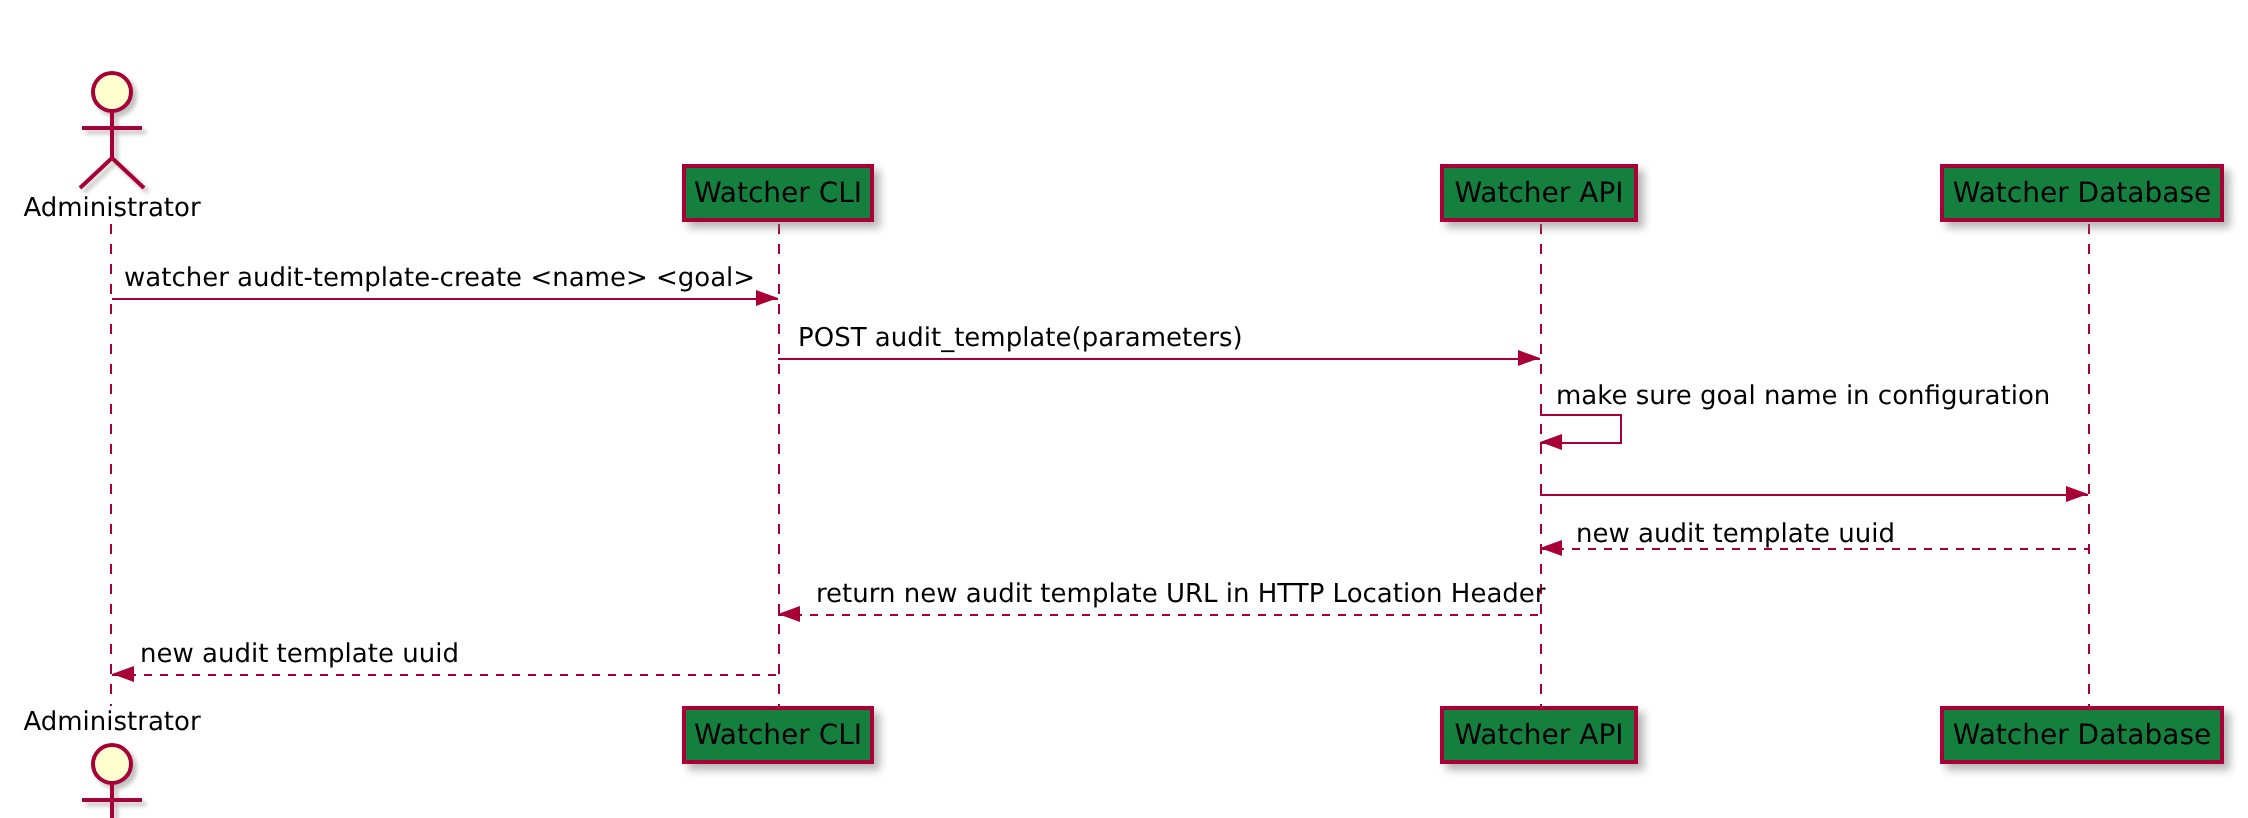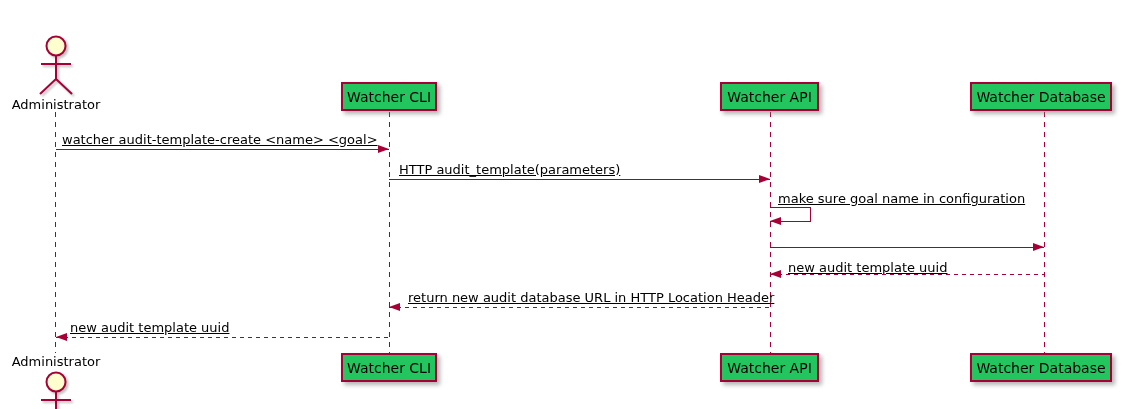--- a/index.html
+++ b/index.html
@@ -21,21 +21,21 @@
     position: absolute;
     width: 110px;
     text-align: center;
     font-size: 13px;
     color: #000000;
   }
   
   .participant {
     position: absolute;
     height: 29px;
-    background: #22c55e;
+    background: #15803d;
     border: 2px solid #A80036;
     display: flex;
     align-items: center;
     justify-content: center;
     font-size: 14px;
     color: #000000;
     filter: drop-shadow(3px 3px 2px rgba(120,120,120,0.55));
   }
   
   .lifeline {
@@ -54,21 +54,20 @@
   .msg-line-dashed {
     position: absolute;
     height: 1px;
     background: repeating-linear-gradient(to right, #A80036 0 4px, transparent 4px 8px);
   }
   .msg-label {
     position: absolute;
     font-size: 13px;
     color: #000000;
     white-space: nowrap;
-    text-decoration: underline;
   }
   .arrow-right {
     position: absolute;
     width: 0; height: 0;
     border-top: 4.5px solid transparent;
     border-bottom: 4.5px solid transparent;
     border-left: 11px solid #A80036;
   }
   .arrow-left {
     position: absolute;
@@ -108,36 +107,36 @@
   <div class="lifeline" style="left:1044px;"></div>
 
   <div class="participant" style="left:341px; top:50px; width:96px;">Watcher CLI</div>
   <div class="participant" style="left:720px; top:50px; width:99px;">Watcher API</div>
   <div class="participant" style="left:970px; top:50px; width:142px;">Watcher Database</div>
 
   <div class="msg-label" style="left:62px; top:100px;">watcher audit-template-create &lt;name&gt; &lt;goal&gt;</div>
   <div class="msg-line-solid" style="left:56px; top:117px; width:333px;"></div>
   <div class="arrow-right" style="left:378px; top:113px;"></div>
 
-  <div class="msg-label" style="left:399px; top:130px;">HTTP audit_template(parameters)</div>
+  <div class="msg-label" style="left:399px; top:130px;">POST audit_template(parameters)</div>
   <div class="msg-line-solid" style="left:389px; top:147px; width:381px;"></div>
   <div class="arrow-right" style="left:759px; top:143px;"></div>
 
   <div class="msg-label" style="left:778px; top:159px;">make sure goal name in configuration</div>
   <div class="self-loop"></div>
   <div class="arrow-left" style="left:770px; top:185px;"></div>
 
   <div class="msg-line-solid" style="left:770px; top:215px; width:274px;"></div>
   <div class="arrow-right" style="left:1033px; top:211px;"></div>
 
   <div class="msg-label" style="left:788px; top:228px;">new audit template uuid</div>
   <div class="msg-line-dashed" style="left:770px; top:242px; width:274px;"></div>
   <div class="arrow-left" style="left:770px; top:238px;"></div>
 
-  <div class="msg-label" style="left:408px; top:258px;">return new audit database URL in HTTP Location Header</div>
+  <div class="msg-label" style="left:408px; top:258px;">return new audit template URL in HTTP Location Header</div>
   <div class="msg-line-dashed" style="left:389px; top:275px; width:381px;"></div>
   <div class="arrow-left" style="left:389px; top:271px;"></div>
 
   <div class="msg-label" style="left:70px; top:288px;">new audit template uuid</div>
   <div class="msg-line-dashed" style="left:56px; top:305px; width:333px;"></div>
   <div class="arrow-left" style="left:56px; top:301px;"></div>
 
   <div class="participant" style="left:341px; top:321px; width:96px;">Watcher CLI</div>
   <div class="participant" style="left:720px; top:321px; width:99px;">Watcher API</div>
   <div class="participant" style="left:970px; top:321px; width:142px;">Watcher Database</div>

